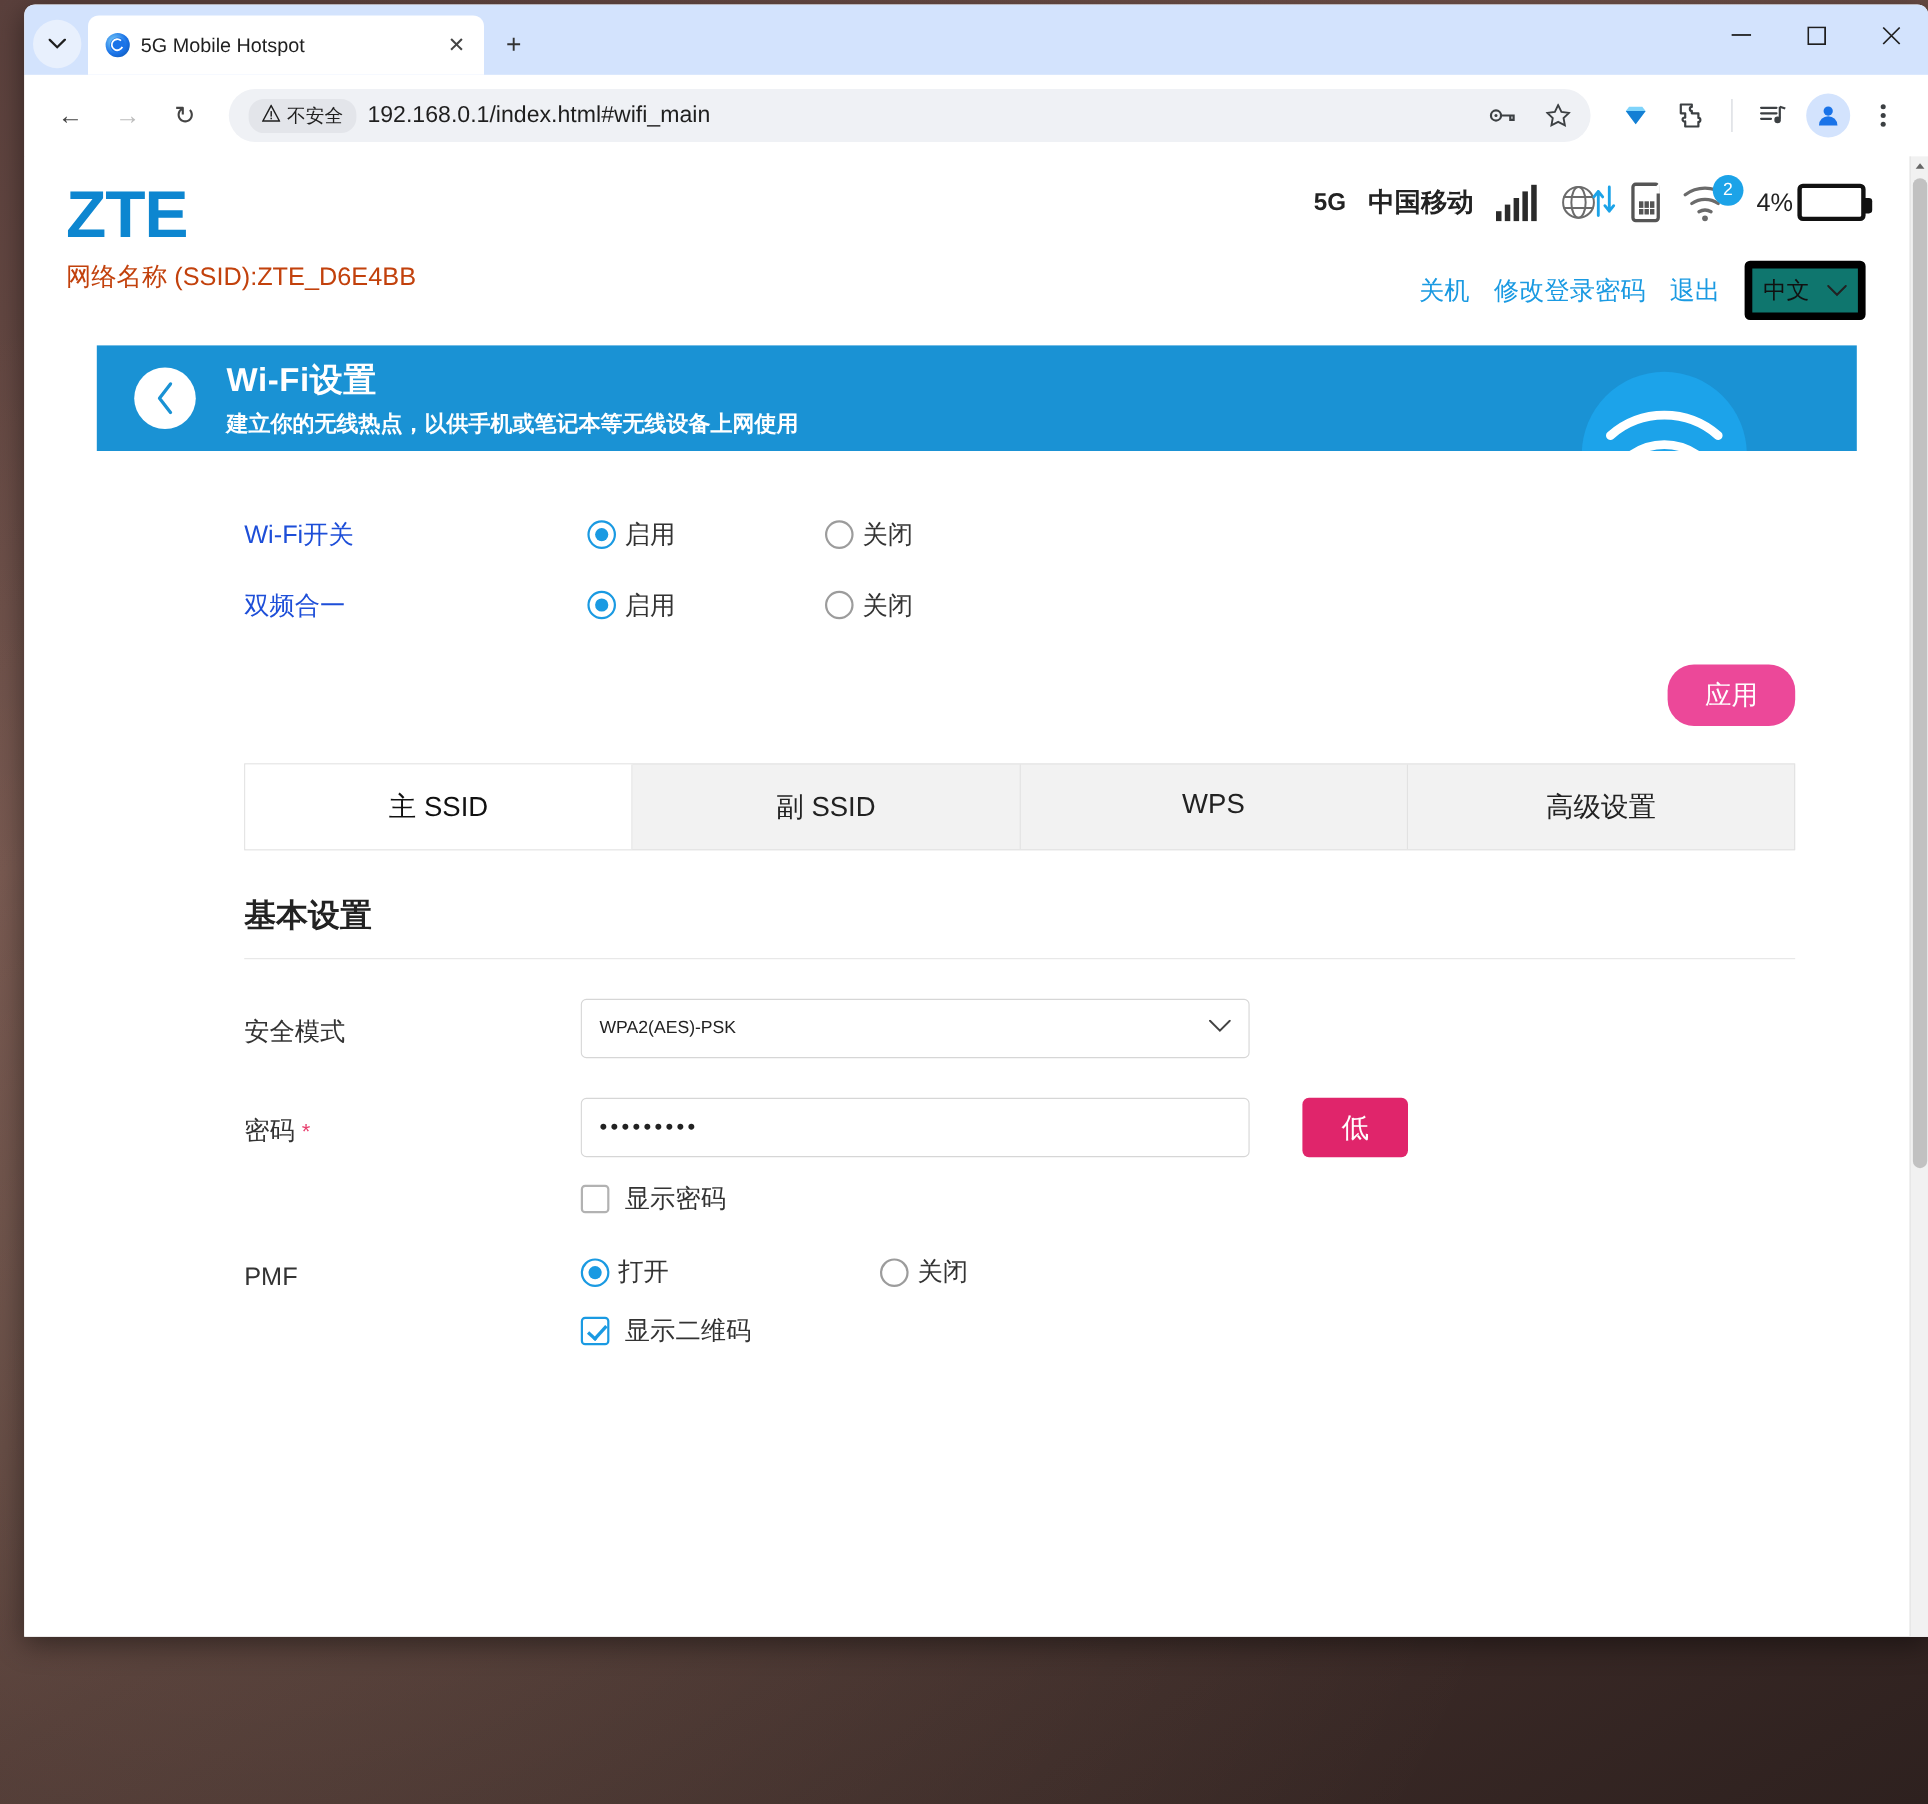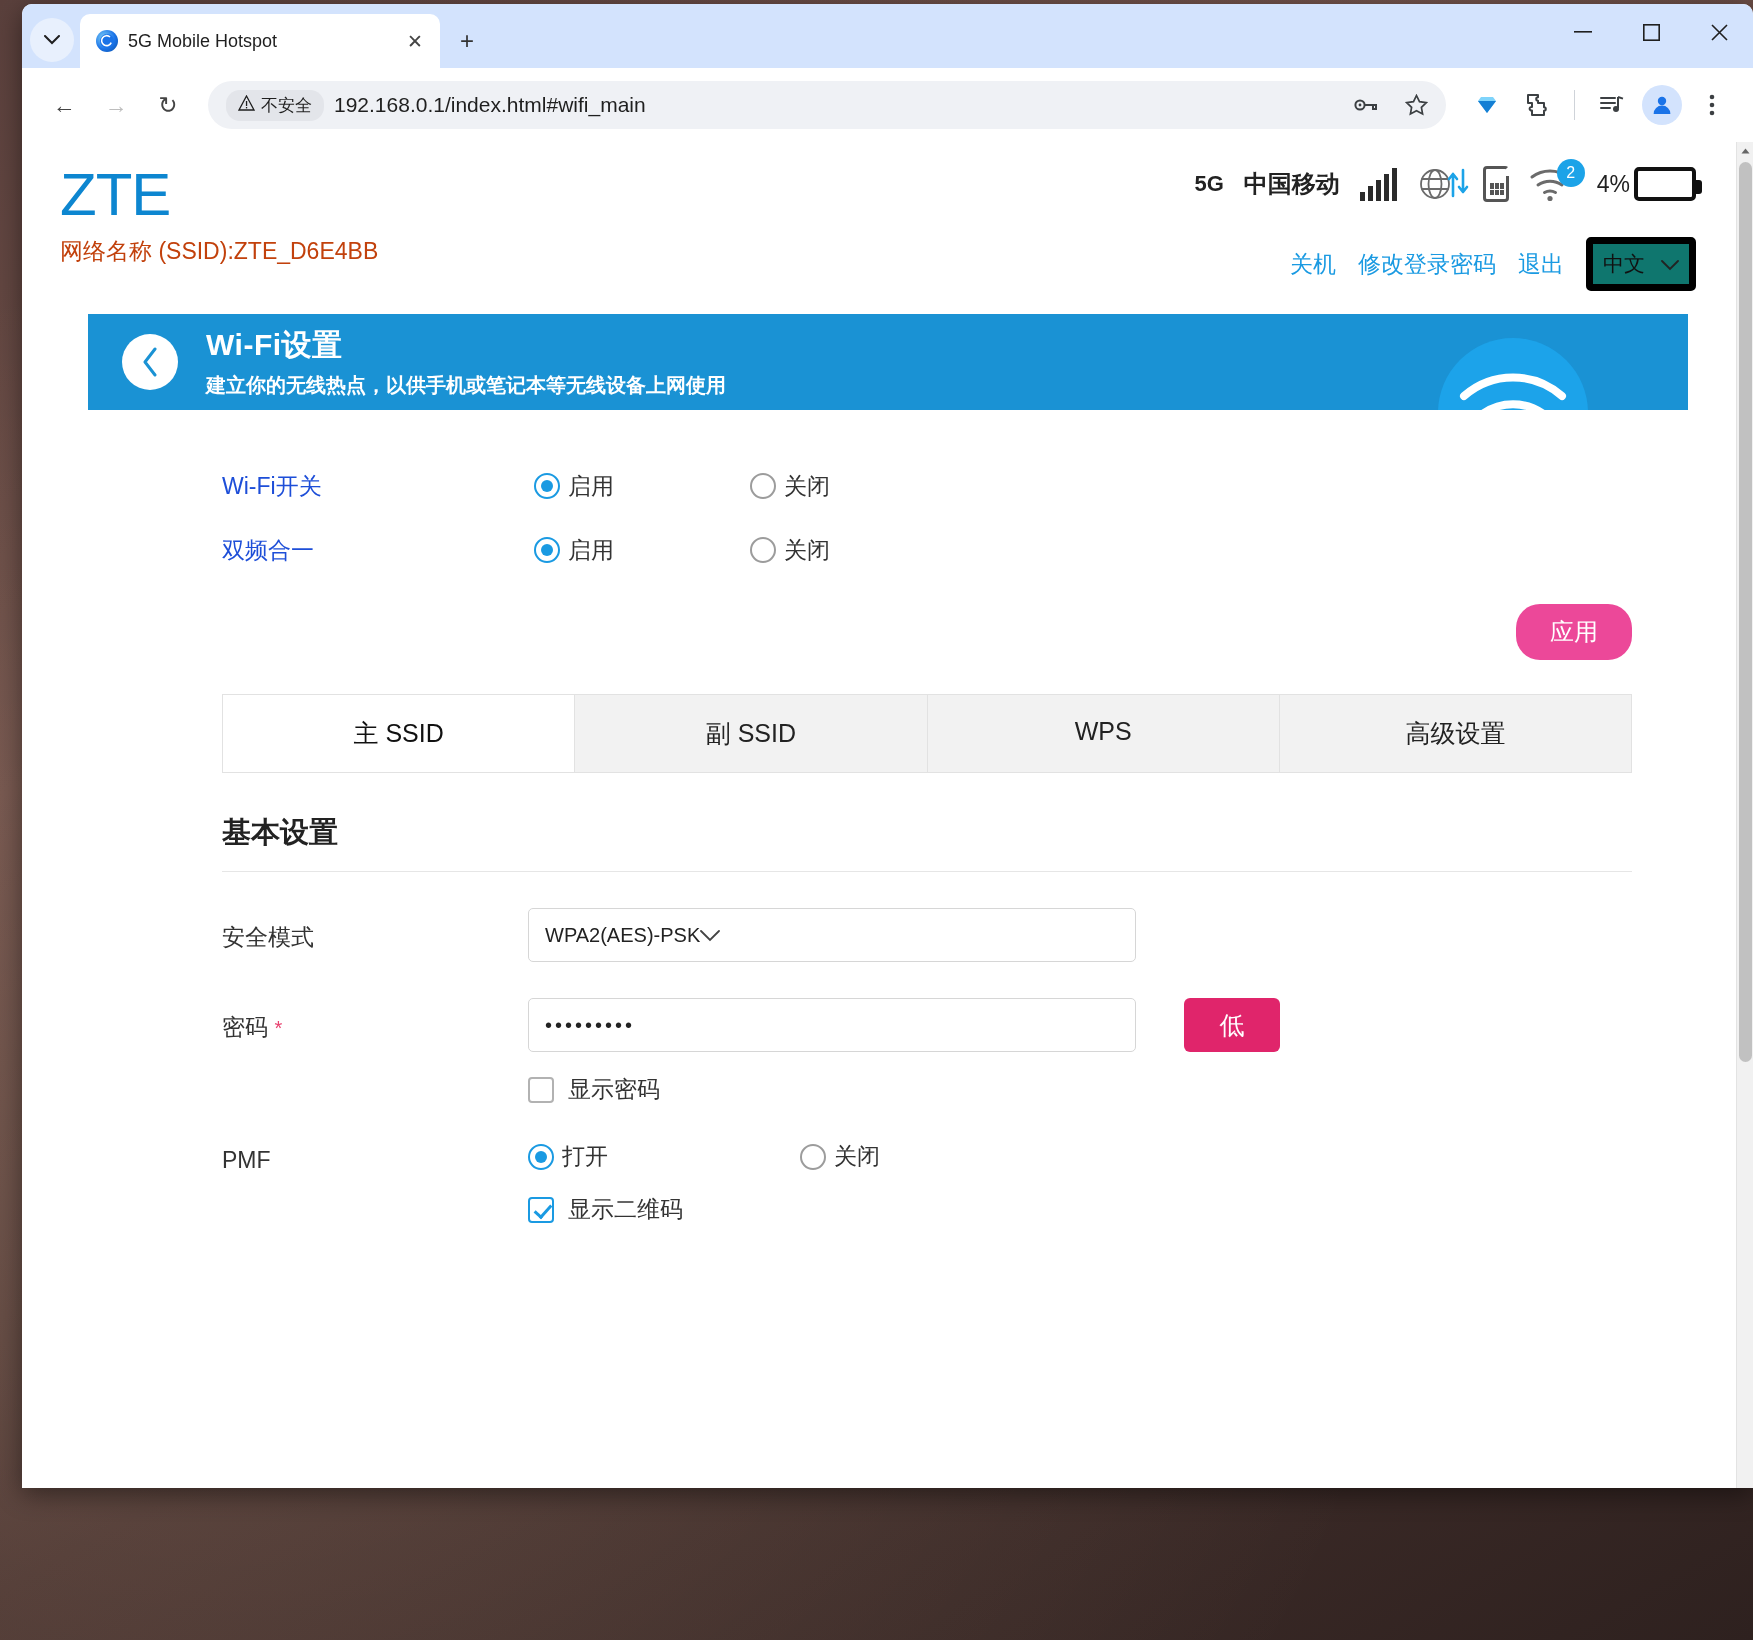--- a/index.html
+++ b/index.html
@@ -128,21 +128,21 @@
     font-size: 9px; color:#555; cursor:pointer;
   }
   .sb-thumb {
     position:absolute; left:2px; width:13px; top:20px; height:900px;
     background:#c1c1c1; border-radius:7px; cursor:pointer;
   }
   
   .zte-head { padding: 18px 0 0 0; position: relative; height: 150px; }
   .zte-logo {
     position:absolute; left: 38px; top: 18px;
-    font-size: 60px; font-weight: normal; color: #0d86d0;
+    font-size: 60px; font-weight: bold; color: #0d86d0;
     letter-spacing: -1px; font-family:"Liberation Sans", sans-serif;
   }
   .ssid-line {
     position:absolute; left: 38px; top: 94px;
     font-size: 23px; color: #c2410c;
   }
   .statusbar {
     position:absolute; right: 40px; top: 22px;
     display: flex; align-items: center; gap: 20px;
   }
@@ -253,22 +253,22 @@
   .req { color:#e8416f; font-size:20px; }
   .fctrl { flex:1 1 auto; max-width: 608px; }
   .tinput {
     width: 100%; height: 54px; border:1px solid #d6d6d6; border-radius:5px;
     padding: 0 16px; font-size:23px; color:#222; background:#fff;
     font-family:"Liberation Sans", sans-serif;
   }
   .tinput.pw { letter-spacing: 3px; font-size: 20px; }
   .selbox {
     width:100%; height: 54px; border:1px solid #d6d6d6; border-radius:5px;
-    padding: 16px 16px; font-size:20px; color:#222; background:#fff;
-    display:flex; align-items:center; cursor:pointer;
+    padding: 16px 16px; font-size:16px; color:#222; background:#fff;
+    display:flex; align-items:center; justify-content:space-between; cursor:pointer;
   }
   .cbrow { display:flex; align-items:center; gap:14px; margin-top: 22px; cursor:pointer;}
   .cbox {
     width:26px; height:26px; border:2px solid #b2b2b2; border-radius:4px;
     background:#fff; flex:0 0 auto; position:relative;
   }
   .cbox.on { border-color:#1a9ae2; }
   .cbox.on:after{
     content:""; position:absolute; left:8px; top:2px; width:7px; height:14px;
     border:solid #1a9ae2; border-width:0 3px 3px 0; transform:rotate(42deg);

